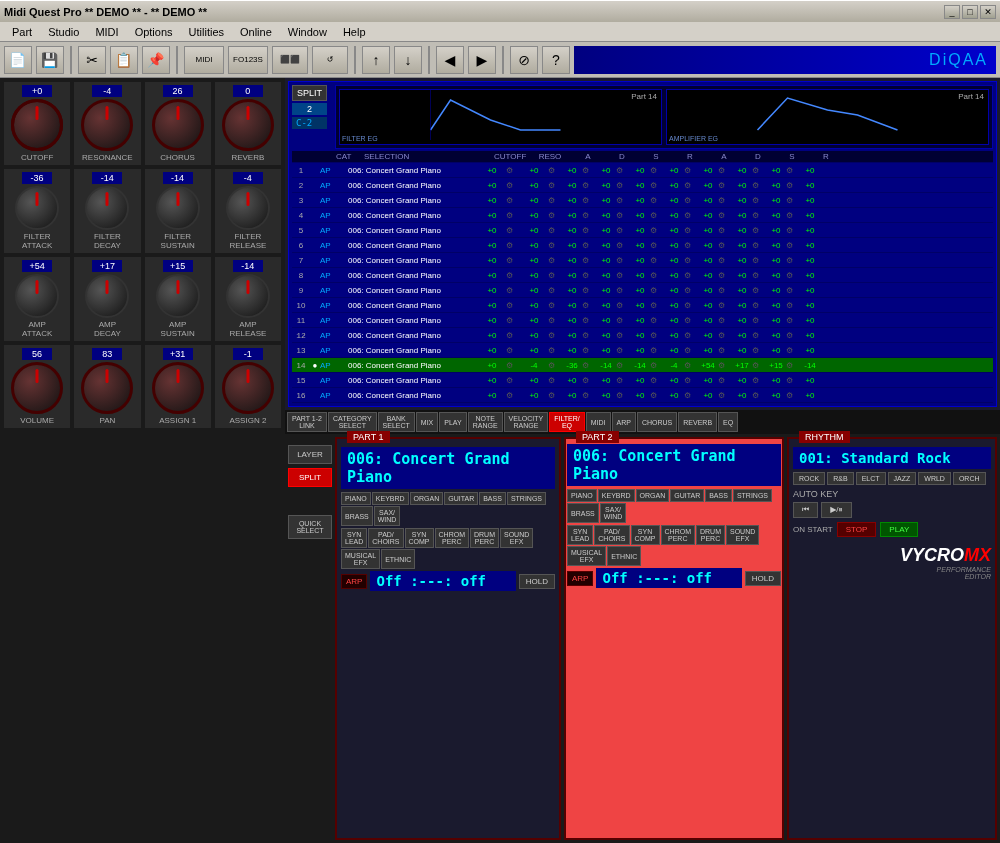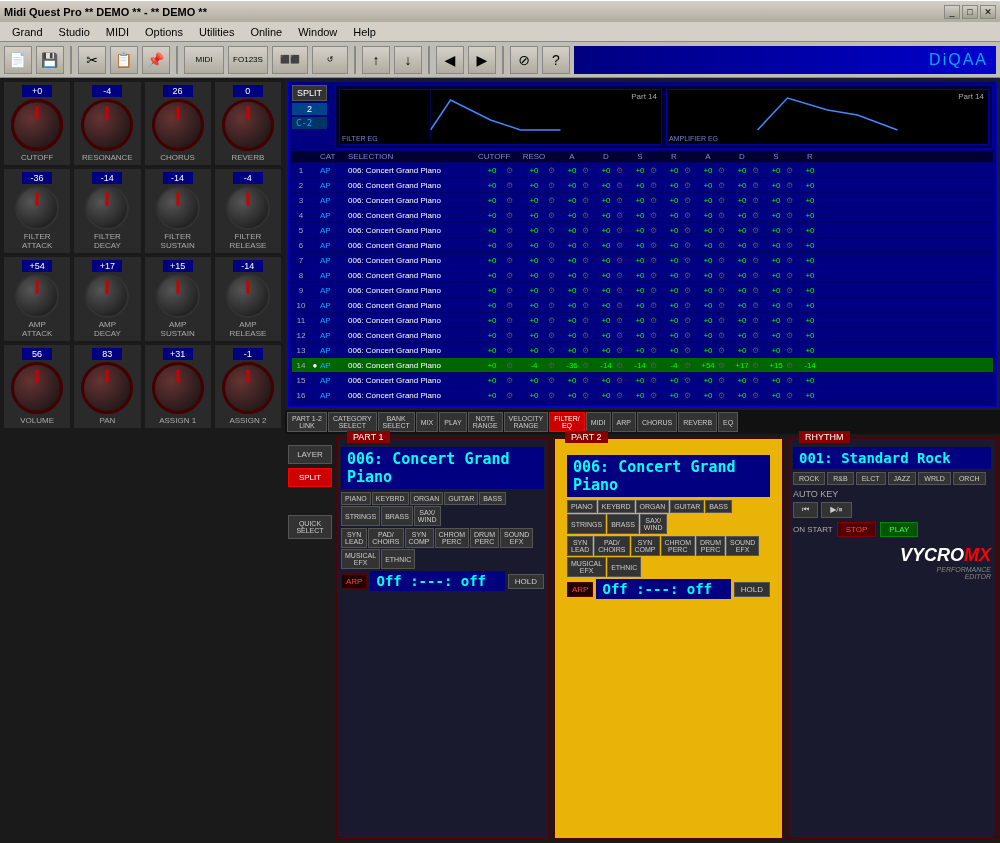--- a/index.html
+++ b/index.html
@@ -197,21 +197,21 @@
 <div class="title-bar">
   <span class="title-bar-text">Midi Quest Pro ** DEMO ** - ** DEMO **</span>
   <div class="title-bar-buttons">
     <div class="tb-btn">_</div>
     <div class="tb-btn">□</div>
     <div class="tb-btn">✕</div>
   </div>
 </div>
 
 <div class="menu-bar">
-  <span class="menu-item">Grand</span>
+  <span class="menu-item">Part</span>
   <span class="menu-item">Studio</span>
   <span class="menu-item">MIDI</span>
   <span class="menu-item">Options</span>
   <span class="menu-item">Utilities</span>
   <span class="menu-item">Online</span>
   <span class="menu-item">Window</span>
   <span class="menu-item">Help</span>
 </div>
 
 <div class="toolbar">
@@ -370,21 +370,21 @@
             </svg>
             <div style="position:absolute;top:2px;right:4px;font-size:8px;color:#aaa;">Part 14</div>
             <div style="position:absolute;bottom:2px;left:2px;font-size:7px;color:#6688cc;">AMPLIFIER EG</div>
           </div>
         </div>
       </div>
 
       <div class="header-row" style="font-size:8px; display:flex; background:#000033; padding:1px 0; color:#8888cc;">
         <div style="width:18px;"></div>
         <div style="width:10px;"></div>
-        <div style="width:28px;">CAT</div>
+        <div style="width:28px;margin-left:16px;">CAT</div>
         <div style="width:130px;">SELECTION</div>
         <div style="width:28px; text-align:center;">CUTOFF</div>
         <div style="width:14px;"></div>
         <div style="width:28px; text-align:center;">RESO</div>
         <div style="width:14px;"></div>
         <div style="width:20px; text-align:center;">A</div>
         <div style="width:14px;"></div>
         <div style="width:20px; text-align:center;">D</div>
         <div style="width:14px;"></div>
         <div style="width:20px; text-align:center;">S</div>
@@ -853,21 +853,21 @@
           <button class="cat-btn">MUSICAL<br>EFX</button>
           <button class="cat-btn">ETHNIC</button>
         </div>
         <div style="display:flex;align-items:center;gap:3px;margin-top:2px;">
           <div style="background:#220000;color:#ff4444;font-size:8px;padding:2px 4px;border:1px solid #550000;">ARP</div>
           <div style="flex:1;background:#000080;color:#00ffff;font-size:14px;font-weight:bold;padding:2px 6px;font-family:monospace;">Off :---: off</div>
           <button style="background:#333;color:#ccc;border:1px solid #555;font-size:8px;padding:2px 6px;cursor:pointer;">HOLD</button>
         </div>
       </div>
 
-      <div style="flex:1; background:#eab308; border:2px solid #550000; padding:12px; position:relative; min-width:0;">
+      <div style="flex:1; background:#ef4444; border:2px solid #550000; padding:1px; position:relative; min-width:0;">
         <div style="position:absolute;top:-8px;left:10px;background:#880000;color:#fff;font-size:9px;padding:1px 6px;">PART 2</div>
         <div style="background:#000080;color:#00ffff;font-size:15px;font-weight:bold;padding:3px 6px;margin-top:4px;margin-bottom:3px;font-family:monospace;">006: Concert Grand Piano</div>
         <div style="display:flex;flex-wrap:wrap;gap:1px;margin-bottom:2px;">
           <button class="cat-btn">PIANO</button>
           <button class="cat-btn">KEYBRD</button>
           <button class="cat-btn">ORGAN</button>
           <button class="cat-btn">GUITAR</button>
           <button class="cat-btn">BASS</button>
           <button class="cat-btn">STRINGS</button>
           <button class="cat-btn">BRASS</button>

